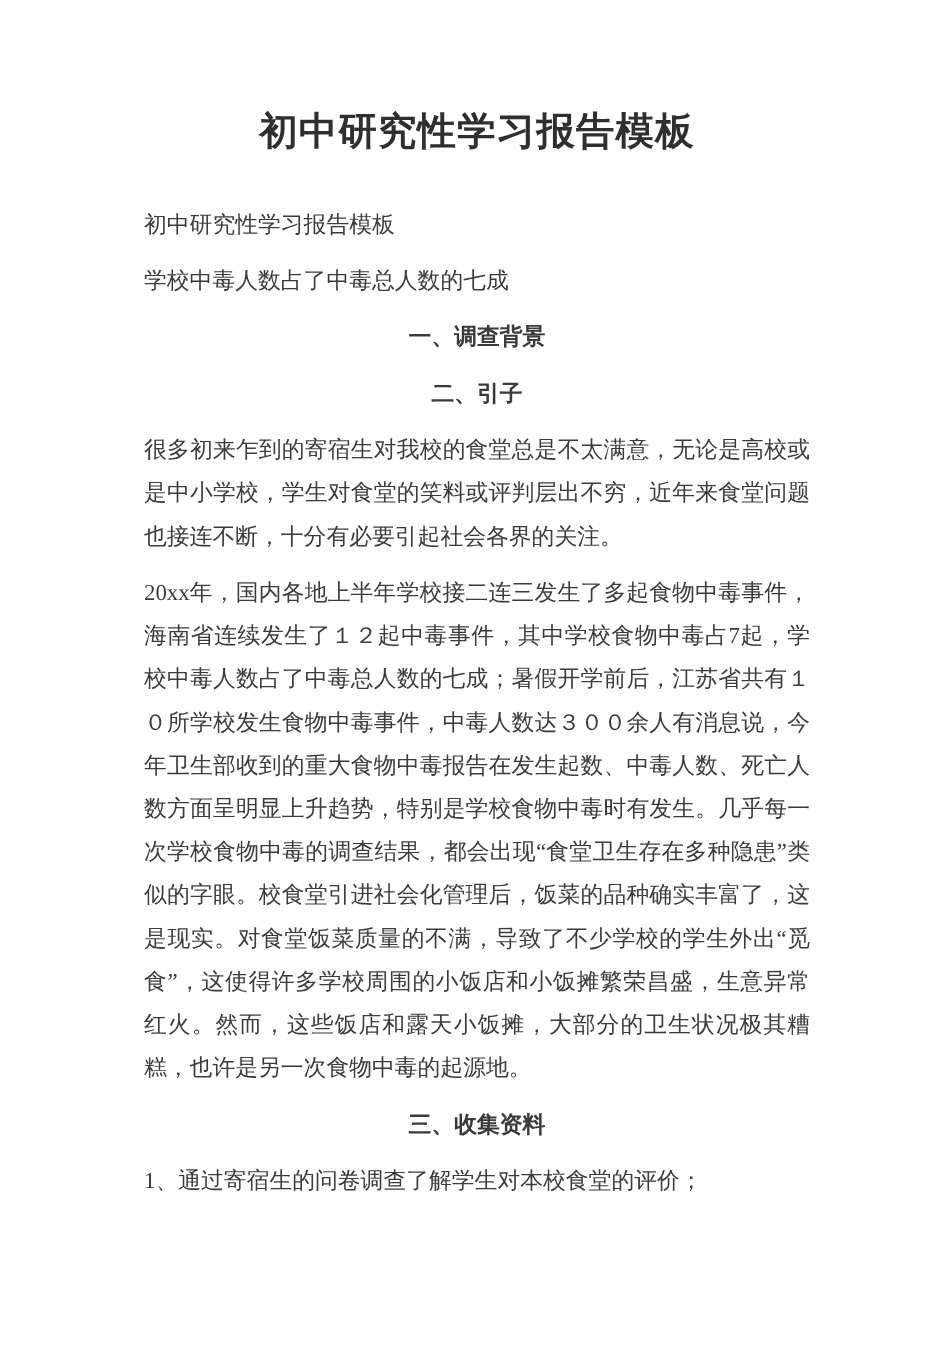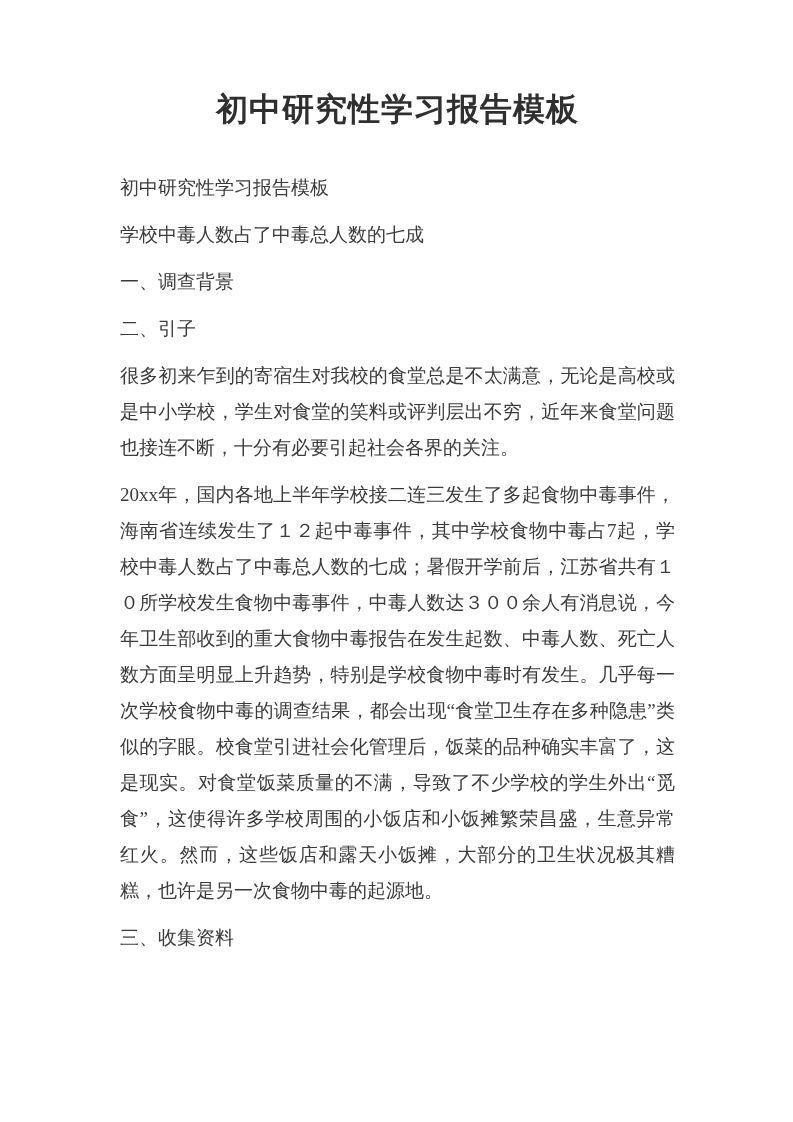--- a/index.html
+++ b/index.html
@@ -33,21 +33,22 @@
   .para {
     font-size: 19px;
     line-height: 36px;
     margin: 0 0 11px 0;
     text-align: justify;
     text-justify: inter-ideograph;
     word-break: break-all;
     color: #3b3b3b;
   }
   .heading-line {
-    text-align: left;
+    text-align: center;
+    font-weight: bold;
   }
 </style>
 </head>
 <body>
 
 <div class="page">
 
   <h1 class="doc-title">初中研究性学习报告模板</h1>
 
   <p class="para">初中研究性学习报告模板</p>
@@ -57,14 +58,15 @@
   <p class="para heading-line">一、调查背景</p>
 
   <p class="para heading-line">二、引子</p>
 
   <p class="para">很多初来乍到的寄宿生对我校的食堂总是不太满意，无论是高校或是中小学校，学生对食堂的笑料或评判层出不穷，近年来食堂问题也接连不断，十分有必要引起社会各界的关注。</p>
 
   <p class="para">20xx年，国内各地上半年学校接二连三发生了多起食物中毒事件，海南省连续发生了１２起中毒事件，其中学校食物中毒占7起，学校中毒人数占了中毒总人数的七成；暑假开学前后，江苏省共有１０所学校发生食物中毒事件，中毒人数达３００余人有消息说，今年卫生部收到的重大食物中毒报告在发生起数、中毒人数、死亡人数方面呈明显上升趋势，特别是学校食物中毒时有发生。几乎每一次学校食物中毒的调查结果，都会出现“食堂卫生存在多种隐患”类似的字眼。校食堂引进社会化管理后，饭菜的品种确实丰富了，这是现实。对食堂饭菜质量的不满，导致了不少学校的学生外出“觅食”，这使得许多学校周围的小饭店和小饭摊繁荣昌盛，生意异常红火。然而，这些饭店和露天小饭摊，大部分的卫生状况极其糟糕，也许是另一次食物中毒的起源地。</p>
 
   <p class="para heading-line">三、收集资料</p>
 
+  <p class="para">1、通过寄宿生的问卷调查了解学生对本校食堂的评价；</p>
 
 </div>
 
 </body></html>

